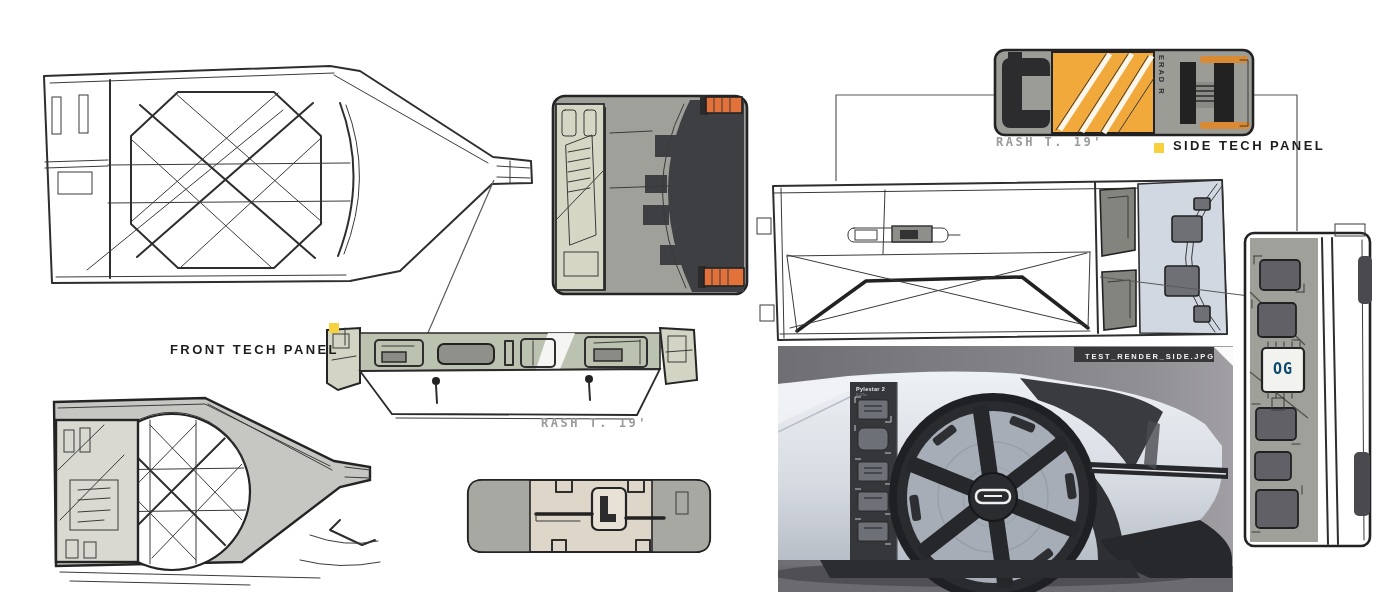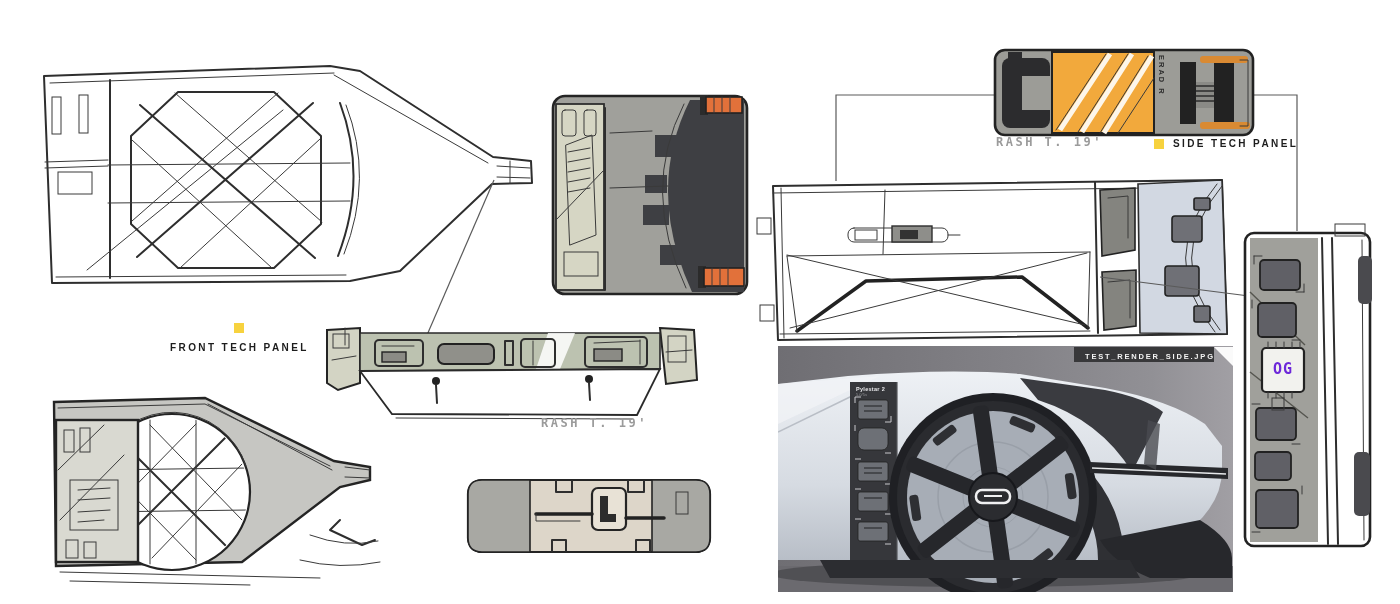--- a/index.html
+++ b/index.html
@@ -4,28 +4,28 @@
 <style>
   html,body{margin:0;padding:0;background:#ffffff;}
   #stage{position:relative;width:1400px;height:604px;background:#ffffff;overflow:hidden;
          font-family:"Liberation Sans",sans-serif;}
   #art{position:absolute;left:0;top:0;}
   .ink{stroke:#2e2e2e;fill:none;stroke-width:2;stroke-linecap:round;stroke-linejoin:round;}
   .ink-thin{stroke:#3a3a3a;fill:none;stroke-width:1;stroke-linecap:round;}
   .ink-thick{stroke:#222;fill:none;stroke-width:3.5;stroke-linecap:round;stroke-linejoin:round;}
   .lead{stroke:#5a5a5a;fill:none;stroke-width:1.2;}
   .overlay{position:absolute;white-space:nowrap;}
-  .callout-label{display:flex;align-items:center;gap:9px;font-size:10px;font-weight:bold;
+  .callout-label{display:flex;align-items:flex-end;gap:9px;font-size:13px;font-weight:bold;
                  letter-spacing:2.4px;color:#1d1d1d;}
   .marker{width:10px;height:10px;background:#f7d23e;flex:0 0 auto;}
   .signature{font-family:"DejaVu Sans Mono",monospace;font-size:12px;letter-spacing:2.5px;
              color:#9b9b9b;font-weight:bold;}
   .filename{font-size:7.5px;font-weight:bold;letter-spacing:1.8px;color:#f2f2f2;}
   .vtext{writing-mode:vertical-rl;font-size:7.5px;font-weight:bold;letter-spacing:2px;color:#2f2f2f;}
-  .chiptext{width:42px;text-align:center;font-size:15px;font-weight:bold;color:#6d28d9;
+  .chiptext{width:42px;text-align:center;font-size:15px;font-weight:bold;color:#0c4a6e;
             letter-spacing:1px;font-family:"DejaVu Sans Mono",monospace;}
   .render-title{font-size:5.5px;font-weight:bold;color:#e9e9ec;letter-spacing:.3px;}
   .render-sub{font-size:4px;color:#8f9094;}
 </style>
 </head>
 <body>
 
 <div id="stage">
 
 <svg id="art" width="1400" height="604" viewBox="0 0 1400 604">

